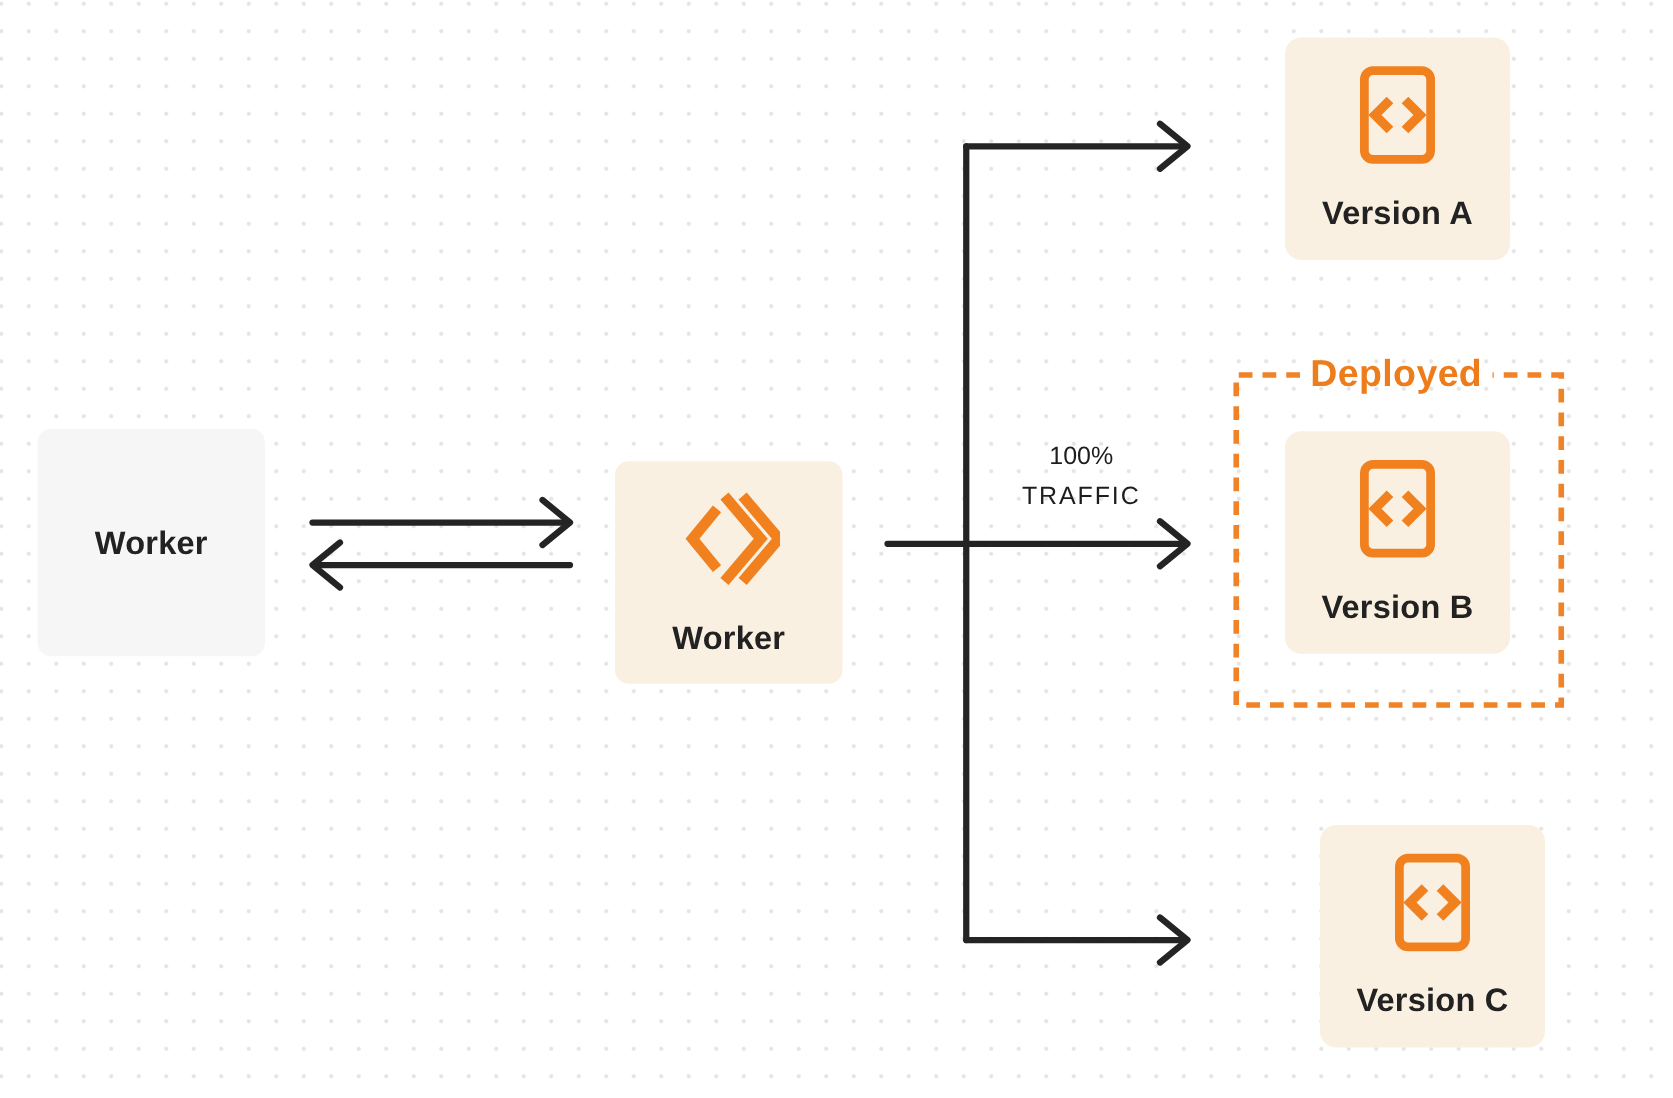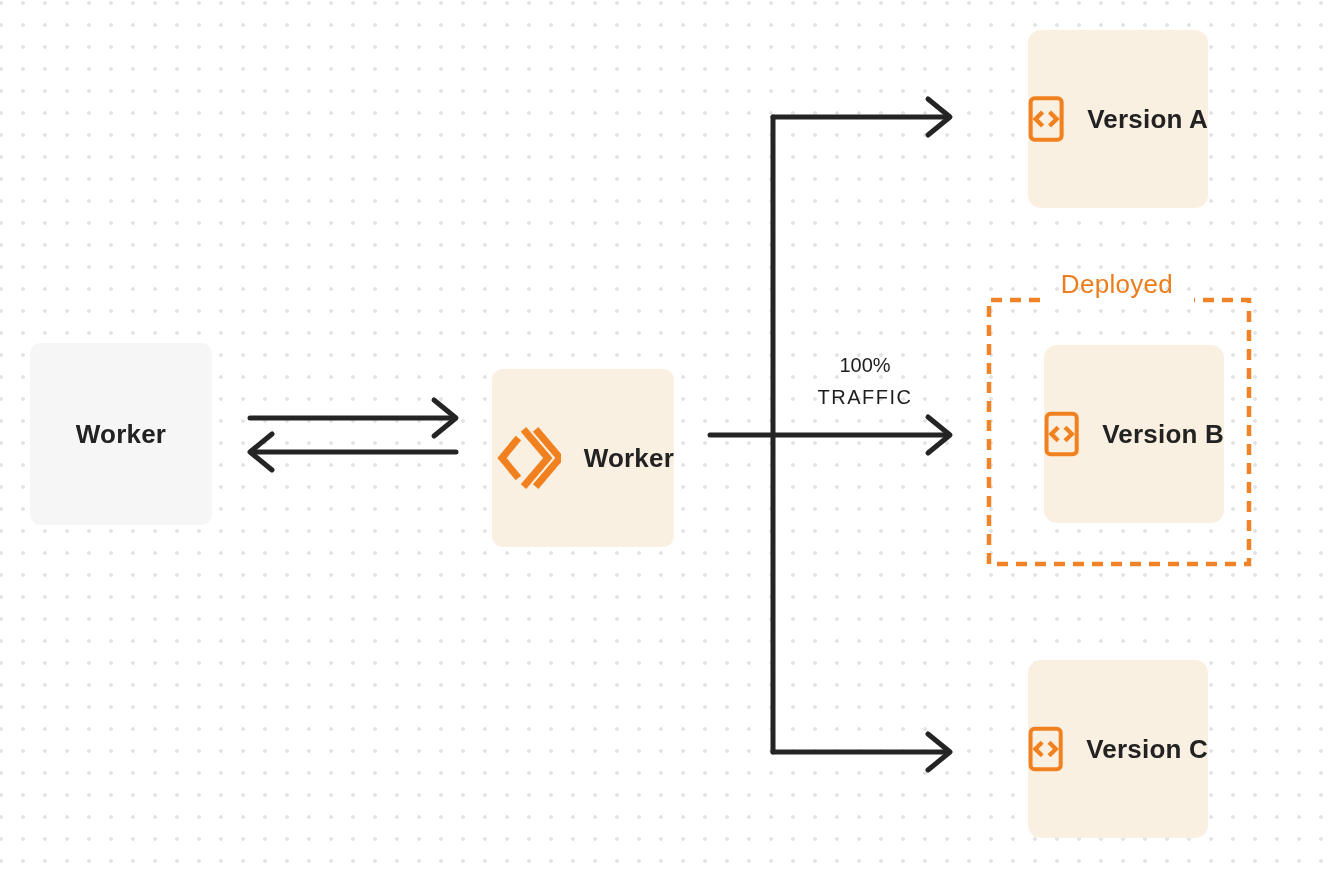--- a/index.html
+++ b/index.html
@@ -22,21 +22,21 @@
     position: absolute;
     left: 0; top: 0;
     width: 1338px;
     height: 878px;
     pointer-events: none;
   }
   .node {
     position: absolute;
     border-radius: 11px;
     display: flex;
-    flex-direction: row;
+    flex-direction: column;
     align-items: center;
     justify-content: center;
     gap: 23px;
   }
   .node-label {
     font-size: 26px;
     font-weight: 700;
     color: #222222;
     letter-spacing: 0.2px;
     white-space: nowrap;
@@ -52,41 +52,41 @@
     background: #faf0e2;
     margin-top: 24px;
   }
   .version-node {
     left: 1028px;
     width: 180px; height: 178px;
     background: #faf0e2;
     border-radius: 13px;
   }
   .version-a { top: 30px; }
-  .version-b { top: 345px; margin-left: 16px; }
-  .version-c { top: 660px; }
+  .version-b { top: 345px; }
+  .version-c { top: 660px; margin-left: 28px; }
   .traffic-label {
     position: absolute;
     left: 865px; top: 381px;
     transform: translate(-50%, -50%);
     text-align: center;
     color: #1d1d1d;
     font-weight: 400;
     font-size: 20px;
     line-height: 32px;
     white-space: nowrap;
   }
   .traffic-line2 { letter-spacing: 1.5px; }
   .deployed-label {
     position: absolute;
-    left: 1117px; top: 284px;
+    left: 1117px; top: 300px;
     transform: translate(-50%, -50%);
     color: #ed7d1b;
-    font-size: 26px;
-    font-weight: 400;
+    font-size: 30px;
+    font-weight: 700;
     letter-spacing: 0.3px;
     white-space: nowrap;
   }
   .icon-svg { display: block; }
 </style>
 </head>
 <body>
 
 <div class="canvas">
 

